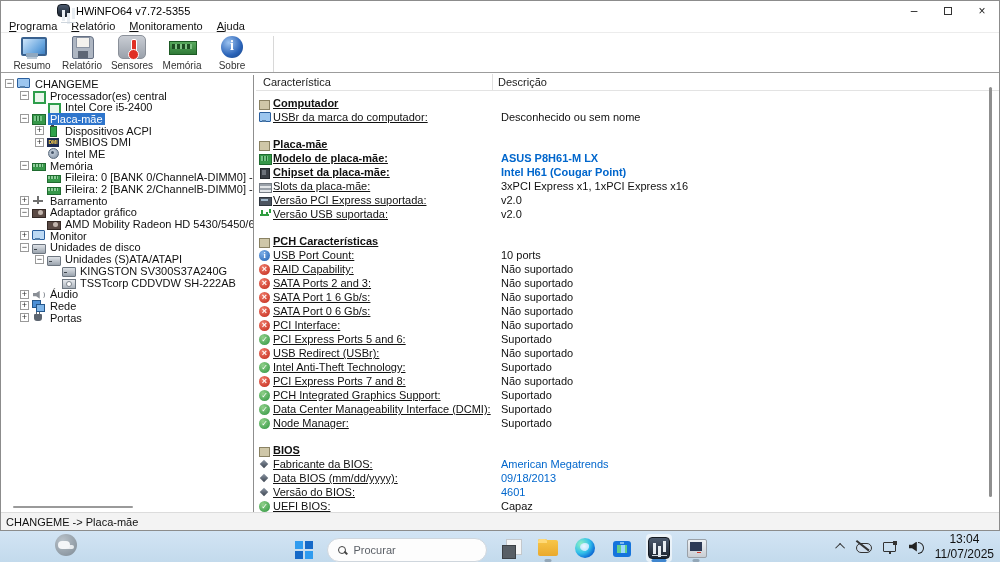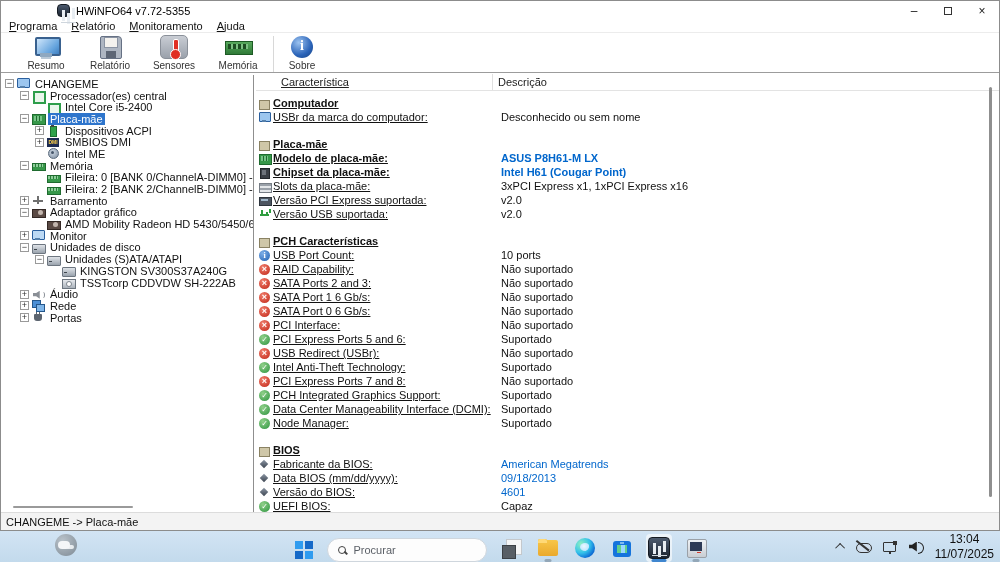--- a/index.html
+++ b/index.html
@@ -17,21 +17,21 @@
         color:#222; font-size:12px; cursor:default; }
   .wc .restore-box { width:8px; height:8px; border:1px solid #333; }
 
   .menubar { height:13px; display:flex; align-items:center; padding-left:8px; background:#fff;
              border-bottom:1px solid #ececec; }
   .menu-item { margin-right:14px; color:#111; }
   .menu-item u { text-decoration:underline; }
 
   .toolbar { position:relative; height:40px; background:#fff; border-bottom:1px solid #9c9c9c; 
              display:flex; align-items:flex-start; padding:2px 0 0 6px; }
-  .tbtn { width:50px; display:flex; flex-direction:column; align-items:center; gap:1px;margin-left:14px; }
+  .tbtn { width:50px; display:flex; flex-direction:column; align-items:center; gap:1px; }
   .tbtn .tb-ico { width:28px; height:24px; position:relative; }
   .tbtn .tb-label { font-size:10px; color:#333; }
   .tb-divider { position:absolute; left:272px; top:3px; height:36px; border-left:1px solid #d8d8d8; }
 
   
   .ic-summary { }
   .ic-summary::before { content:""; position:absolute; left:3px; top:2px; width:22px; height:15px;
      border:2px solid #39618f; border-radius:2px;
      background:linear-gradient(135deg,#cfe6fb,#64a3dd 70%,#3f7fc0); }
   .ic-summary::after { content:""; position:absolute; left:8px; top:18px; width:12px; height:4px;
@@ -120,21 +120,21 @@
      background:#5d6570; border-radius:1px 1px 3px 3px; }
   .ti-ports-icon::after { content:""; position:absolute; left:4px; top:0; width:1px; height:2px;
      background:#5d6570; box-shadow:3px 0 0 #5d6570; }
 
   .hscroll-track { position:absolute; left:0; bottom:2px; width:252px; height:7px; }
   .hscroll-thumb { position:absolute; left:12px; top:3px; width:120px; height:2px; background:#9a9a9a; border-radius:2px; }
 
   
   .detail-panel { position:absolute; left:255px; top:-2px; width:743px; height:439px; overflow:hidden; }
   .dheader { position:relative; height:18px; border-bottom:1px solid #e3e3e3; }
-  .dheader .h1 { position:absolute; left:25px; top:3px; color:#222;text-decoration:underline; }
+  .dheader .h1 { position:absolute; left:7px; top:3px; color:#222; }
   .dheader .h2 { position:absolute; left:242px; top:3px; color:#222; }
   .dheader .hsep { position:absolute; left:236px; top:1px; height:16px; border-left:1px solid #e0e0e0; }
   .dbody { padding:2px 0 0 3px;text-decoration:underline; }
   .dsection { margin-top:13px; }
   .dsection:first-child { margin-top:3px; }
   .dsec-head { position:relative; height:14px; display:flex; align-items:center; }
   .dsec-title { font-weight:bold; text-decoration:underline; margin-left:3px; }
   .drow { position:relative; height:14px; display:flex; align-items:center; }
   .dlabel { margin-left:3px; white-space:nowrap; }
   .dlabel.lb-bold { font-weight:bold; }

